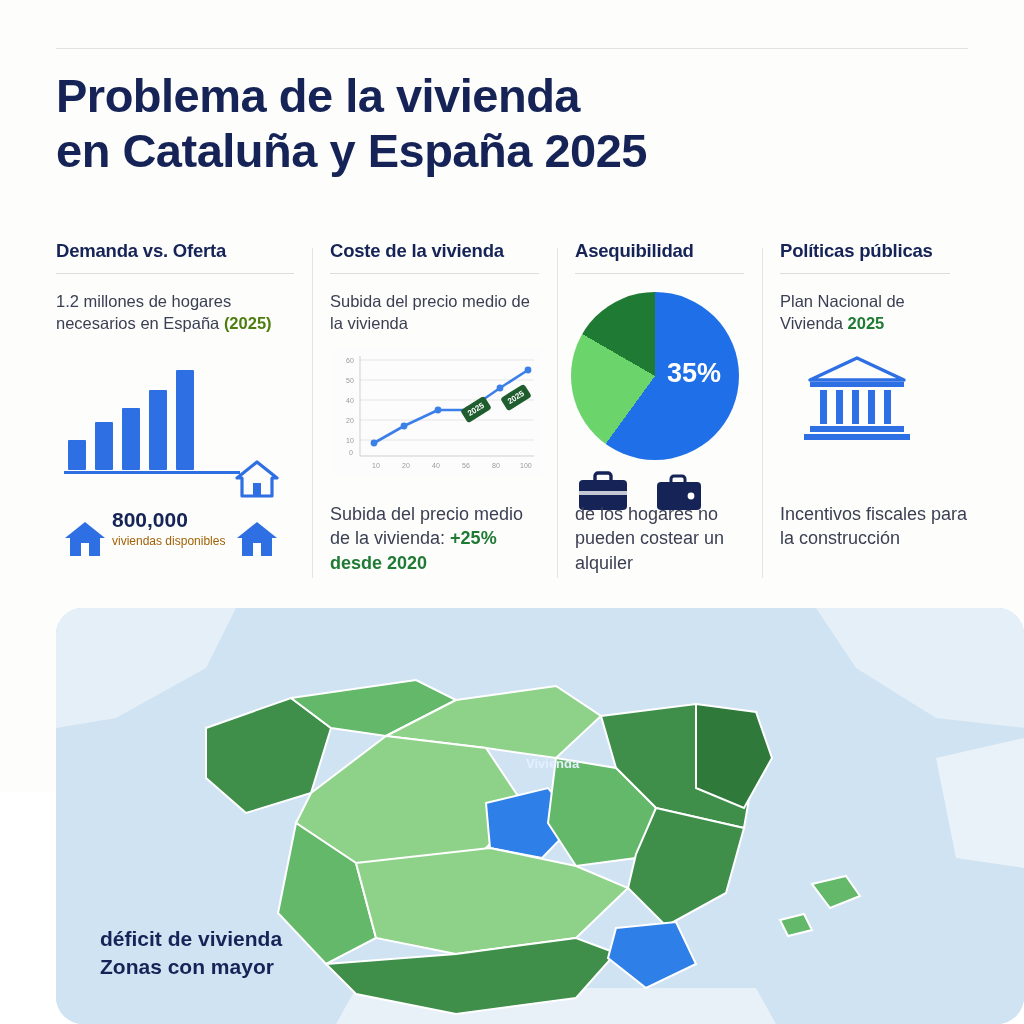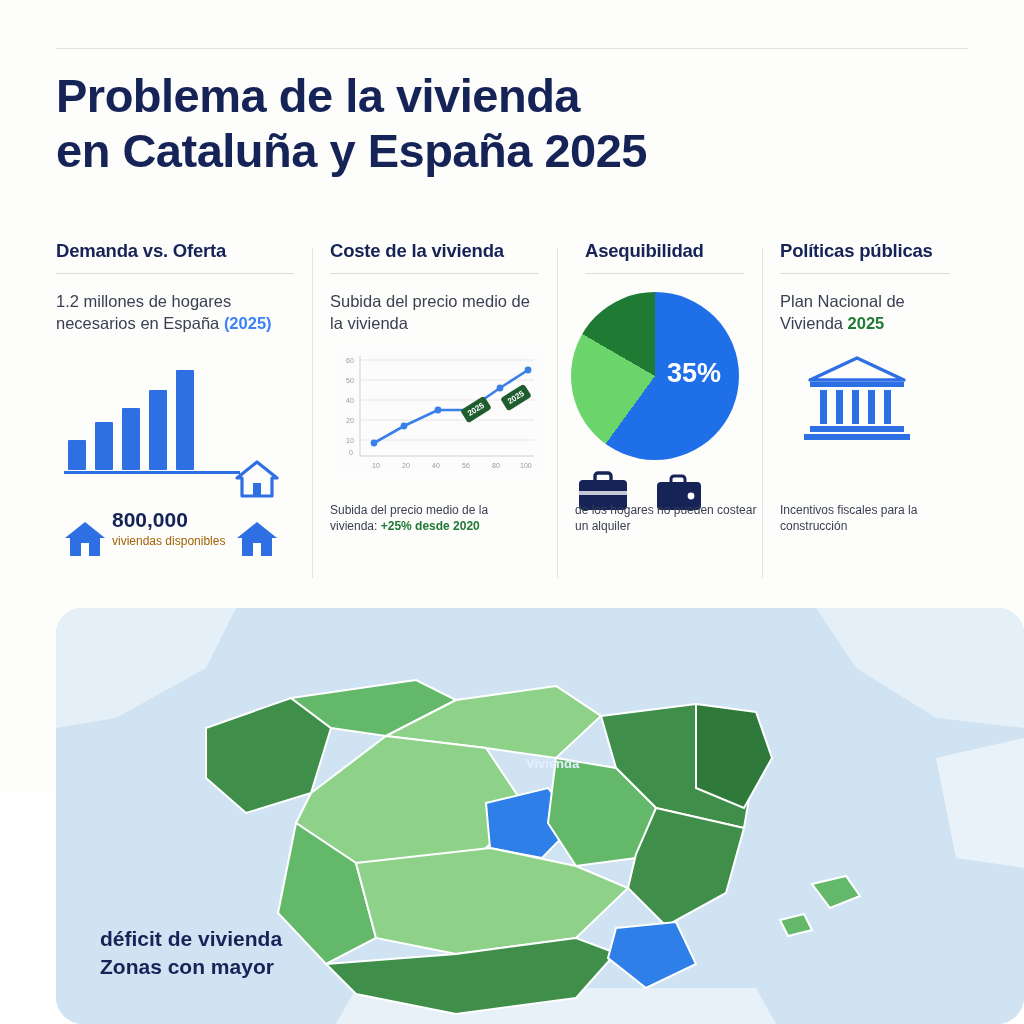--- a/index.html
+++ b/index.html
@@ -47,21 +47,21 @@
     height: 355px;
     display: flex;
   }
   .panel {
     position: relative;
     padding: 0 18px 0 0;
     box-sizing: border-box;
   }
   .panel.p0 { width: 256px; }
   .panel.p1 { width: 245px; padding-left: 18px; }
-  .panel.p2 { width: 205px; padding-left: 28px; }
+  .panel.p2 { width: 205px; padding-left: 18px; }
   .panel.p3 { width: 206px; padding-left: 18px; }
   .panel.sep::before {
     content: "";
     position: absolute;
     left: 0; top: 8px;
     width: 1px; height: 330px;
     background: #e4e4e4;
   }
   .panel h3 {
     margin: 0;
@@ -76,24 +76,24 @@
     width: 100%;
     height: 1px;
     background: #dddddd;
   }
   .panel .body-text {
     margin-top: 16px;
     font-size: 16.5px;
     line-height: 1.35;
     color: #3a3f52;
   }
-  .panel .body-text .accent-navy { color: #3b82f6; font-weight: bold; margin-top: 16px; }
+  .panel .body-text .accent-navy { color: #4d7c0f; font-weight: bold; margin-top: 16px; }
   .panel .body-text .accent-green { color: #1f7a33; font-weight: bold; }
   .panel .foot-text {
-    font-size: 12px;
+    font-size: 18px;
     line-height: 1.35;
     color: #3a3f52;
   }
   .panel .foot-text .accent-green { color: #1f7a33; font-weight: bold; }
 
   
   .barchart {
     position: absolute;
     left: 8px;
     top: 118px;

